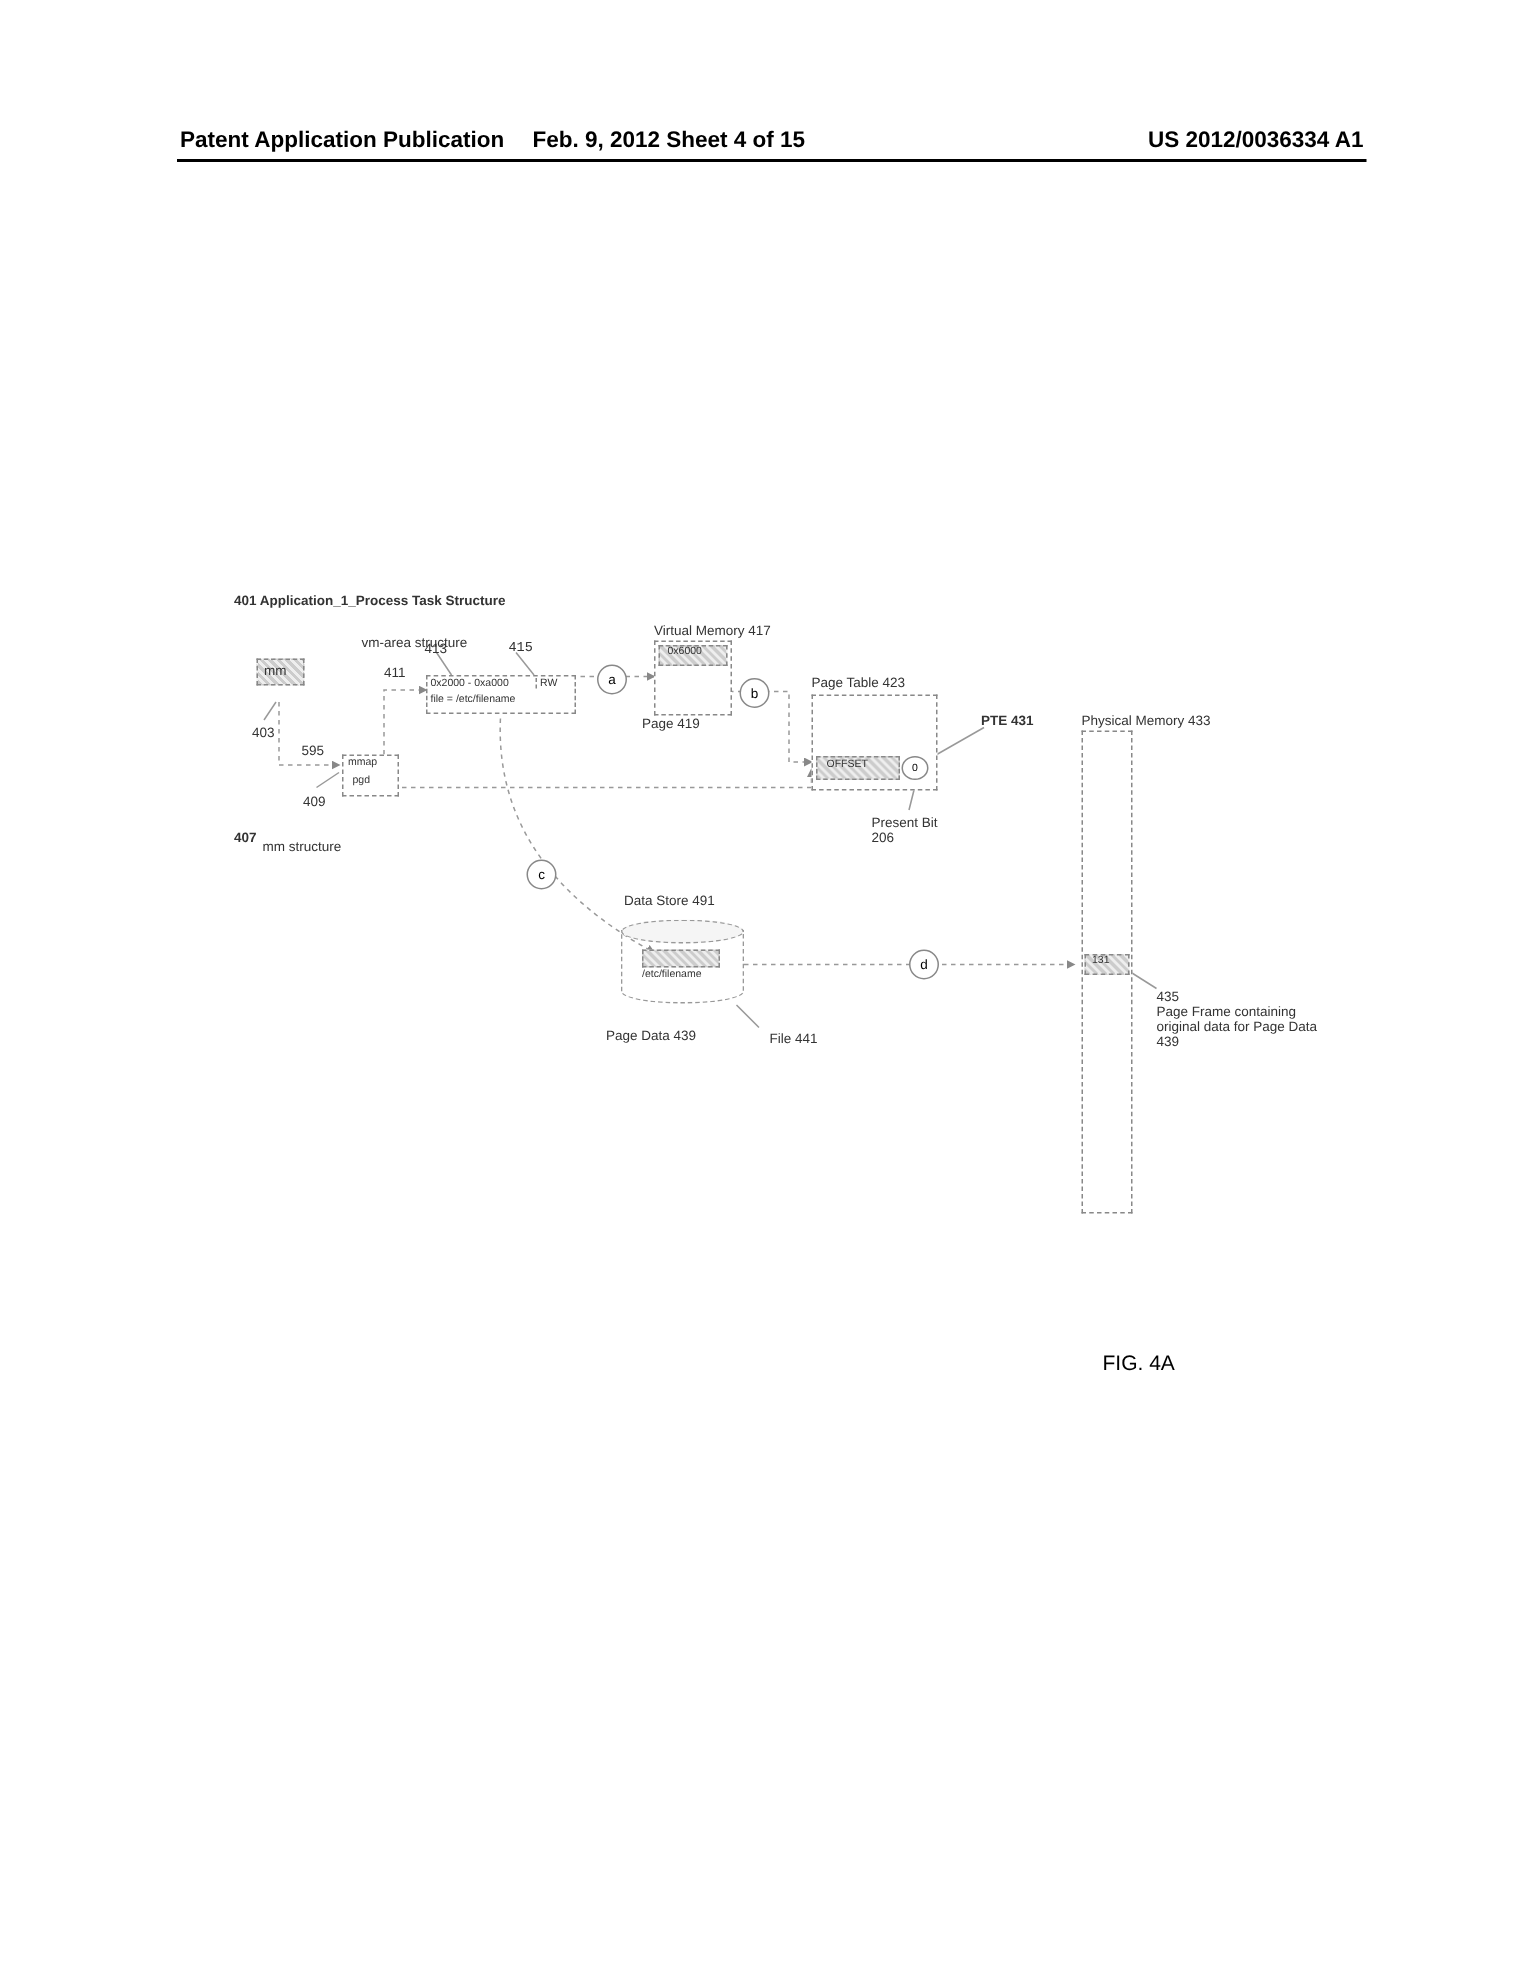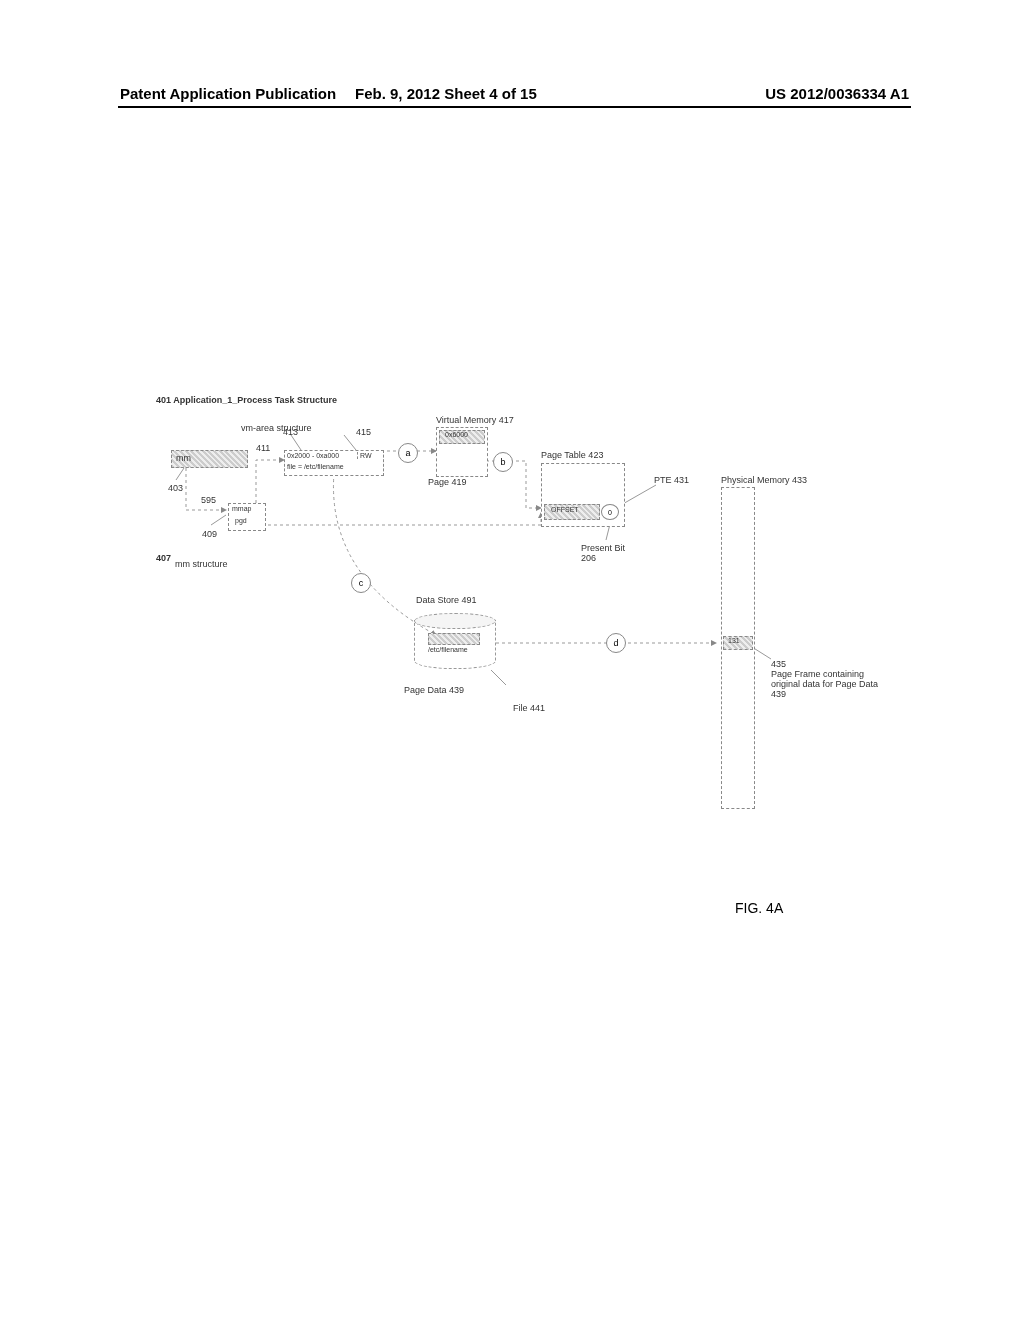--- a/index.html
+++ b/index.html
@@ -132,29 +132,29 @@
 
     <path d="M 596 252 L 615 264" stroke="#999" fill="none"></path>
 
     <path d="M 335 275 L 350 290" stroke="#999" fill="none"></path>
 
     <path d="M 455 125 L 450 145" stroke="#999" fill="none"></path>
   </svg>
 
   <div class="label" style="top:0px;left:0px;font-weight:bold;">401 Application_1_Process Task Structure</div>
 
-  <div class="box shaded" style="top:55px;left:15px;width:30px;height:16px;padding-left:45px;">
+  <div class="box shaded" style="top:44px;left:15px;width:30px;height:16px;">
     <span class="label" style="top:2px;left:4px;">mm</span>
   </div>
   <div class="label" style="top:88px;left:12px;">403</div>
 
   <div class="label" style="top:28px;left:85px;">vm-area structure</div>
   <div class="label" style="top:48px;left:100px;">411</div>
   <div class="label" style="top:32px;left:127px;">413</div>
-  <div class="label" style="top:32px;left:200px;">415</div>
+  <div class="label" style="top:32px;left:183px;font-family:Liberation Mono, monospace;">415</div>
   <div class="box" style="top:55px;left:128px;width:98px;height:24px;">
     <span class="label" style="top:1px;left:2px;font-size:7px;">0x2000 - 0xa000</span>
     <span class="label" style="top:1px;left:72px;font-size:7px;border-left:1px dashed #888;padding-left:2px;">RW</span>
     <span class="label" style="top:12px;left:2px;font-size:7px;">file = /etc/filename</span>
   </div>
 
   <div class="circle-step" style="top:48px;left:242px;">
     <span>a</span>
   </div>
   <div class="circle-step" style="top:57px;left:337px;">
@@ -186,38 +186,38 @@
 
   <div class="label" style="top:55px;left:385px;">Page Table 423</div>
   <div class="box" style="top:68px;left:385px;width:82px;height:62px;">
     <div class="box shaded" style="top:40px;left:2px;width:54px;height:14px;">
       <span class="label" style="top:1px;left:6px;font-size:7px;">OFFSET</span>
     </div>
     <div style="position:absolute;top:40px;left:59px;width:16px;height:14px;border:1px solid #888;border-radius:50%;display:flex;align-items:center;justify-content:center;font-size:7px;">
       <span>0</span>
     </div>
   </div>
-  <div class="label" style="top:80px;left:498px;">PTE 431</div>
+  <div class="label" style="top:80px;left:498px;font-weight:bold;">PTE 431</div>
   <div class="label" style="top:148px;left:425px;">Present Bit</div>
   <div class="label" style="top:158px;left:425px;">206</div>
 
   <div class="label" style="top:80px;left:565px;">Physical Memory 433</div>
   <div class="box" style="top:92px;left:565px;width:32px;height:320px;">
     <div class="box shaded" style="top:148px;left:1px;width:28px;height:12px;">
       <span class="label" style="top:0px;left:4px;font-size:7px;">131</span>
     </div>
   </div>
   <div class="label" style="top:264px;left:615px;">435</div>
   <div class="label" style="top:275px;left:615px;width:110px;line-height:1.1;">Page Frame containing original data for Page Data 439</div>
 
   <div class="label" style="top:200px;left:260px;">Data Store 491</div>
   <div style="position:absolute;top:218px;left:258px;width:80px;height:55px;">
     <div style="position:absolute;top:0;left:0;width:80px;height:14px;border:1px dashed #999;border-radius:50%;background:#f5f5f5;"></div>
     <div style="position:absolute;top:7px;left:0;width:80px;height:48px;border-left:1px dashed #999;border-right:1px dashed #999;border-bottom:1px dashed #999;border-radius:0 0 40px 40px / 0 0 8px 8px;"></div>
     <div class="box shaded" style="top:20px;left:14px;width:50px;height:10px;"></div>
     <span class="label" style="top:33px;left:14px;font-size:7px;">/etc/filename</span>
   </div>
   <div class="label" style="top:290px;left:248px;">Page Data 439</div>
-  <div class="label" style="top:308px;left:342px;padding-left:15px;">File 441</div>
+  <div class="label" style="top:292px;left:342px;padding-left:15px;">File 441</div>
 
 </div>
 
 <div class="figure-caption">FIG. 4A</div>
 
 </body></html>

